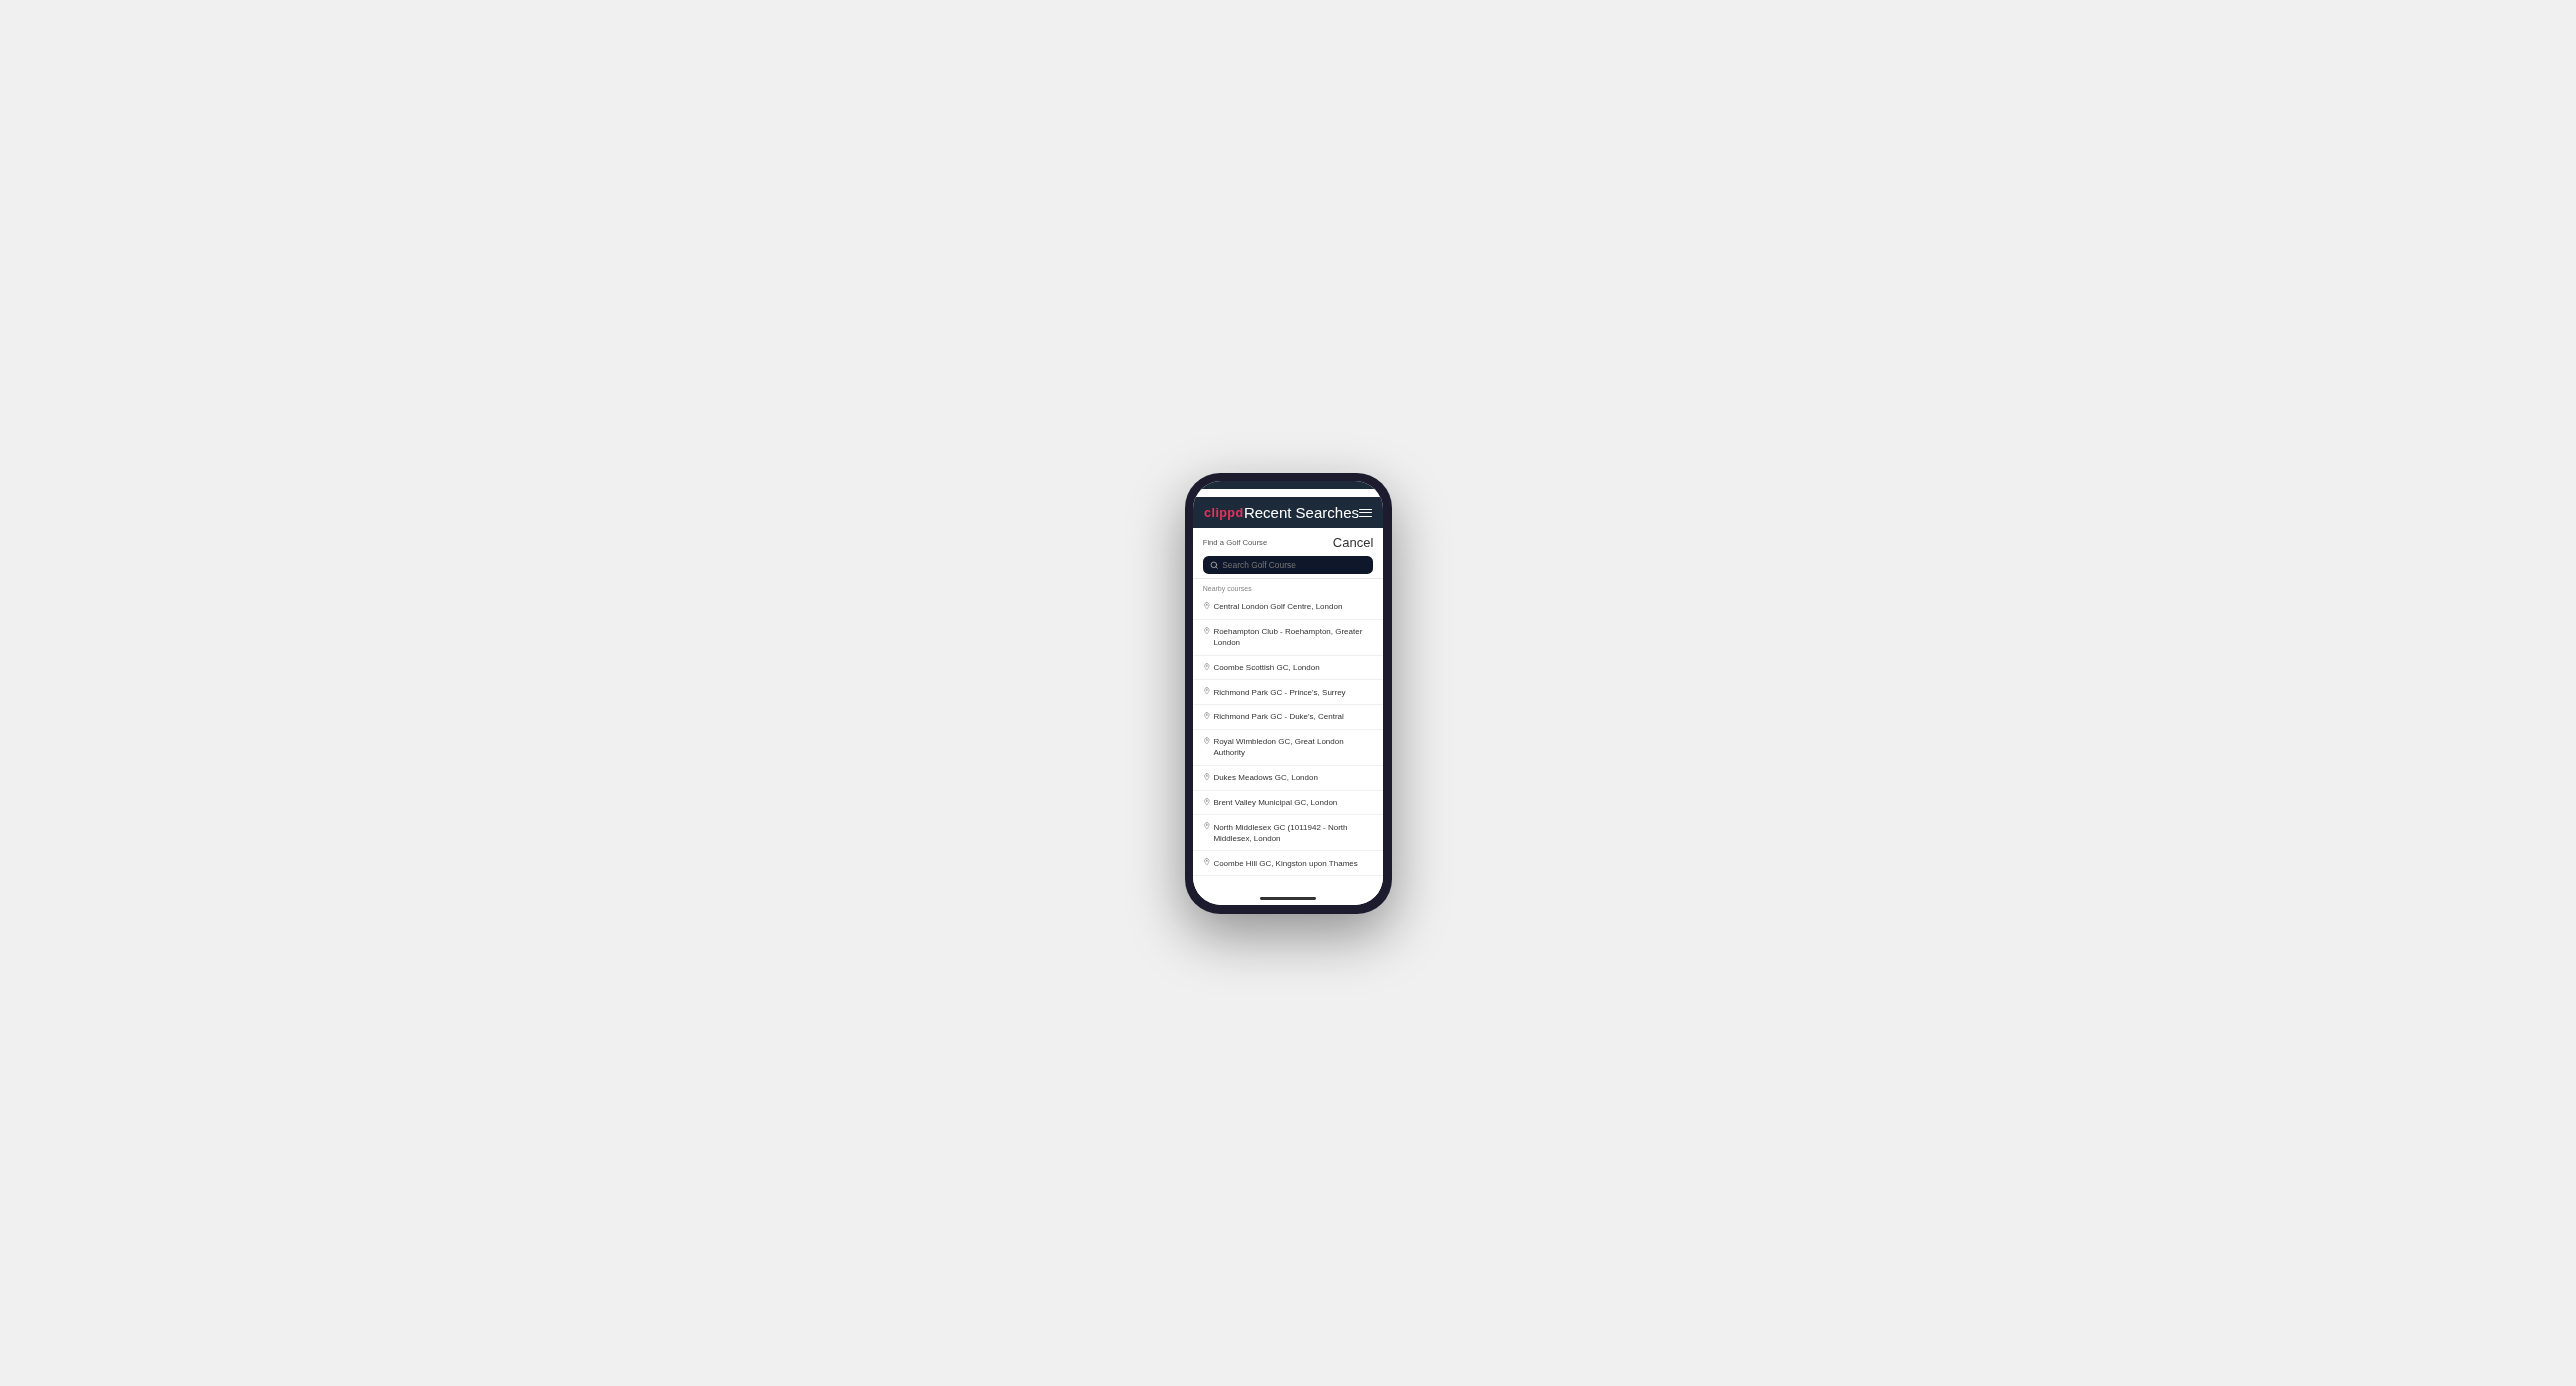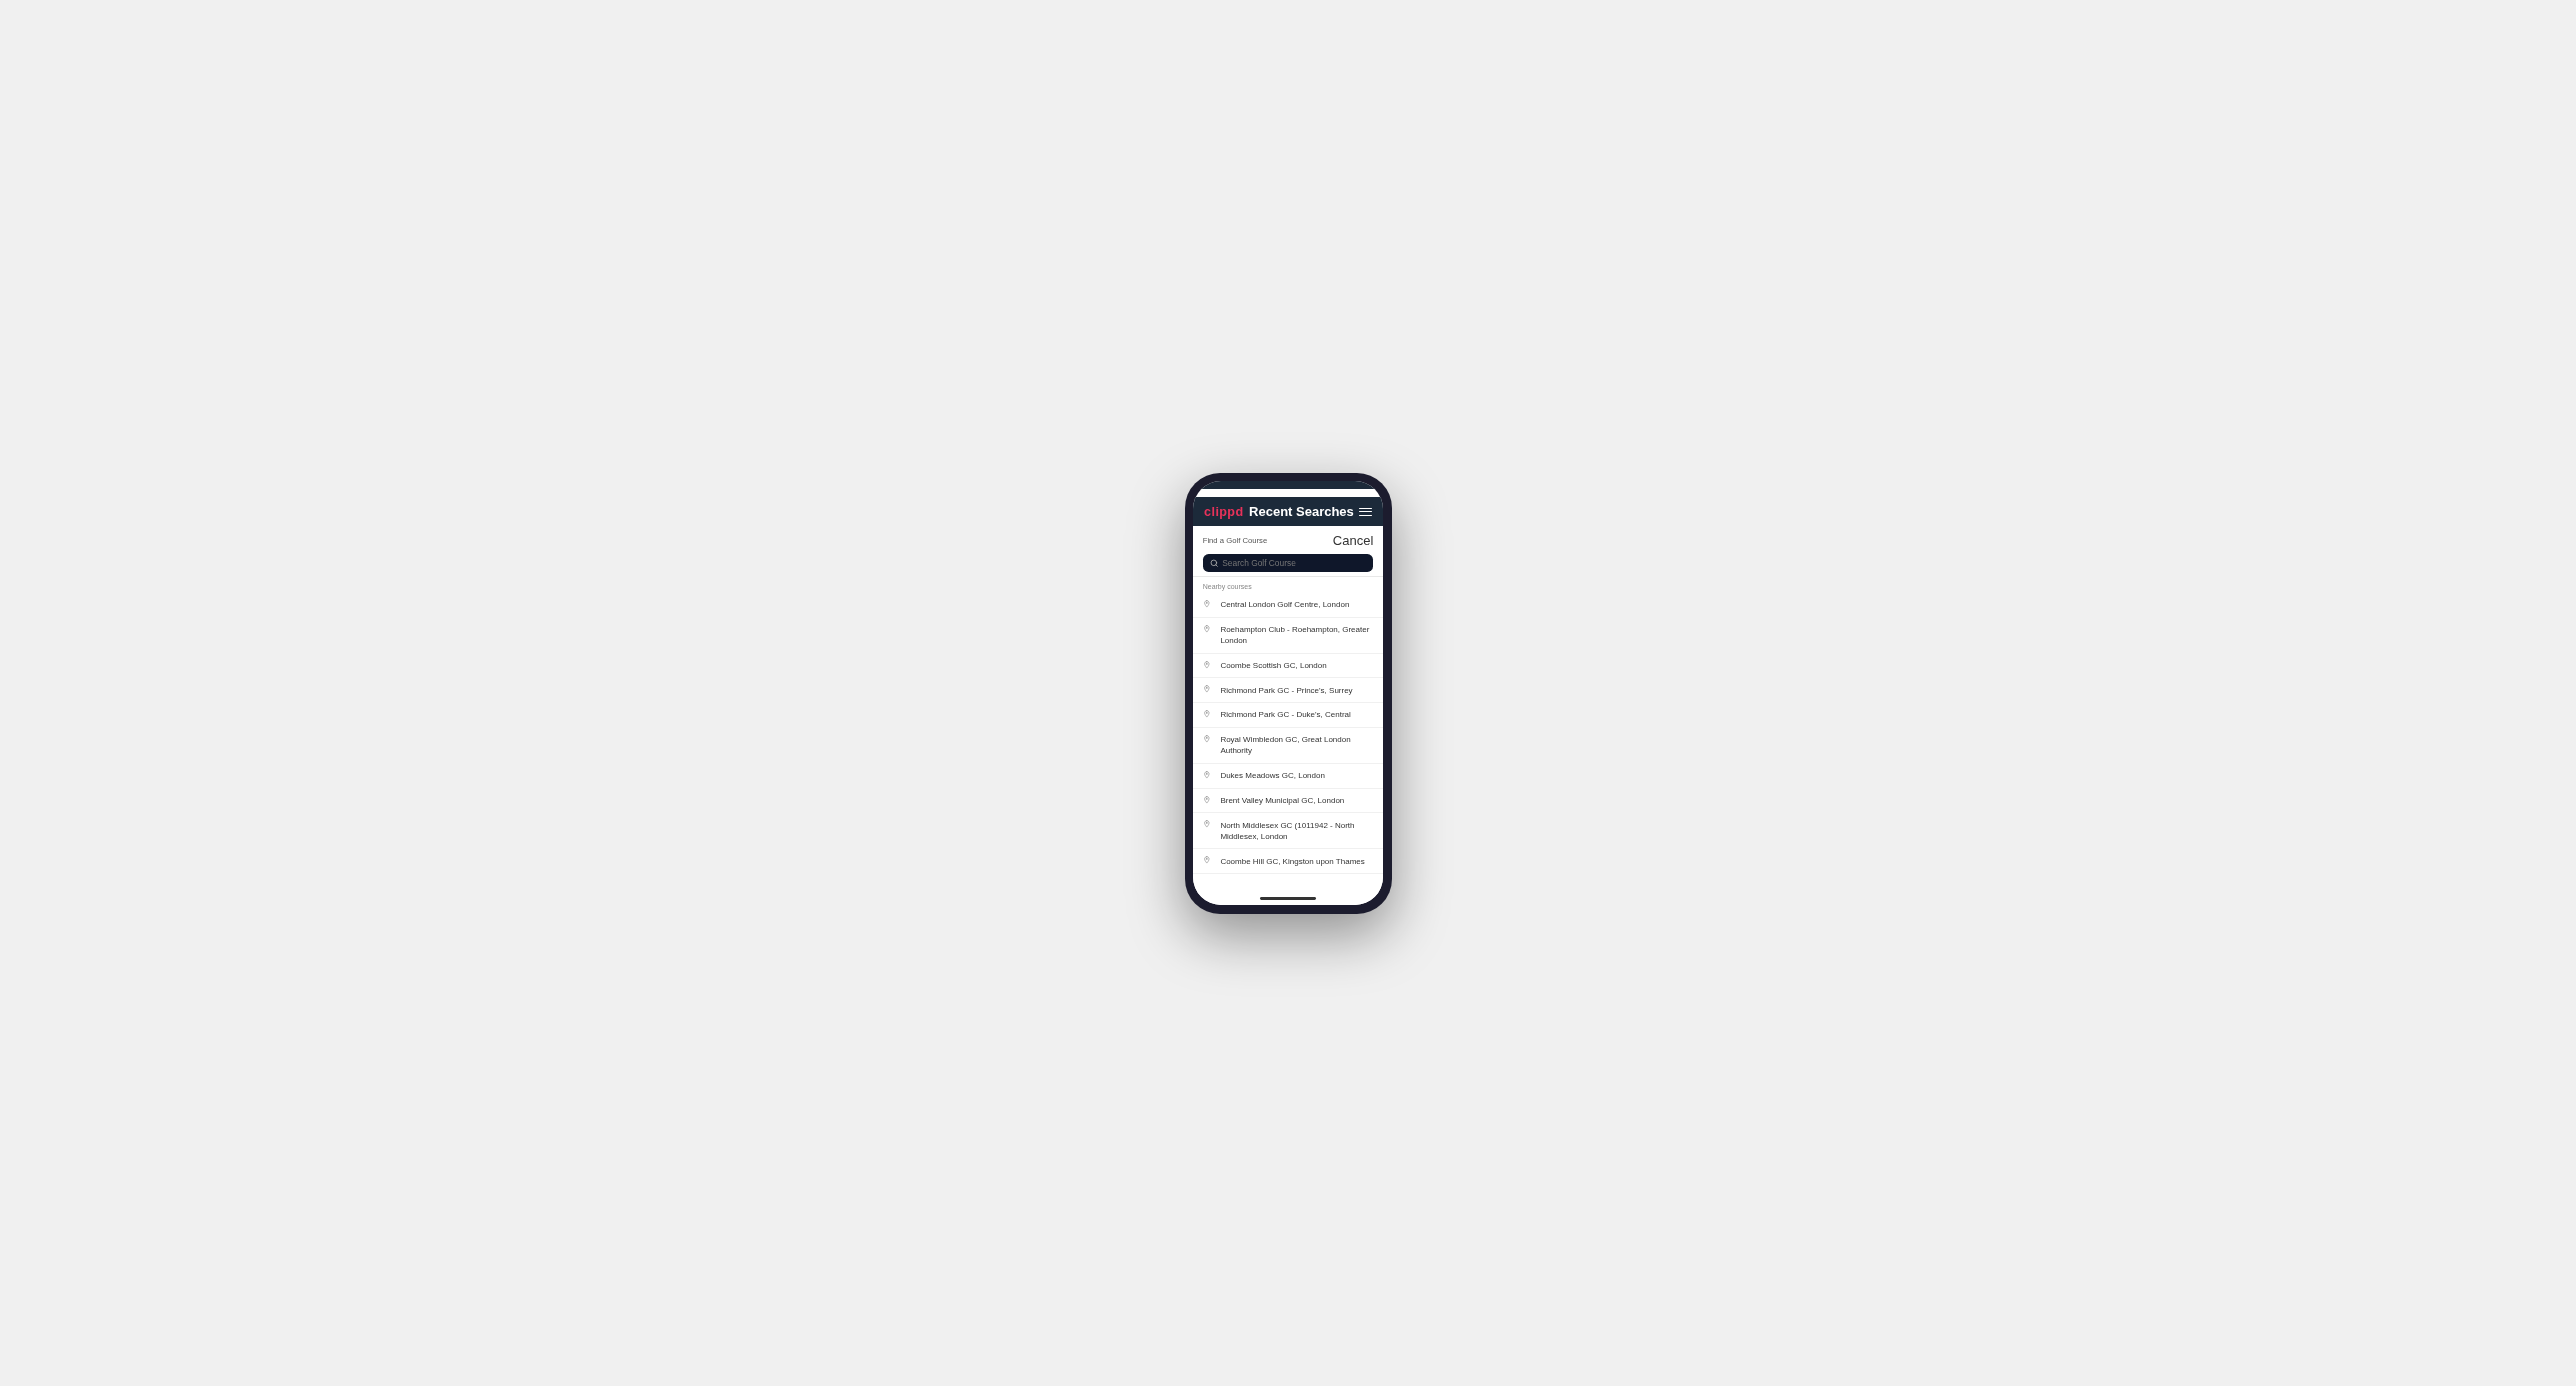--- a/index.html
+++ b/index.html
@@ -41,22 +41,22 @@
       justify-content: space-between;
       margin-top: 8px;
     }
     .logo {
       font-size: 12.6px;
       font-weight: 700;
       color: #e8325a;
       letter-spacing: 0.4px;
     }
     .nav-title {
-      font-size: 13px;
-      font-weight: 700;
+      font-size: 15px;
+      font-weight: 400;
       color: #ffffff;
     }
     .menu-icon {
       display: flex;
       flex-direction: column;
       gap: 2.1px;
       cursor: pointer;
     }
     .menu-icon span {
       display: block;
@@ -117,21 +117,21 @@
       padding: 5.6px 9.8px 2.8px 9.8px;
       font-weight: 500;
       text-transform: none;
     }
     .course-item {
       display: flex;
       align-items: flex-start;
       padding: 6.3px 9.8px;
       border-bottom: 0.7px solid #f0f0f0;
       cursor: pointer;
-      gap: 10px;
+      gap: 3px;
     }
     .pin-icon {
       flex-shrink: 0;
       margin-top: 0.7px;
     }
     .course-name {
       font-size: 8px;
       color: #333;
       line-height: 1.4;
     }

